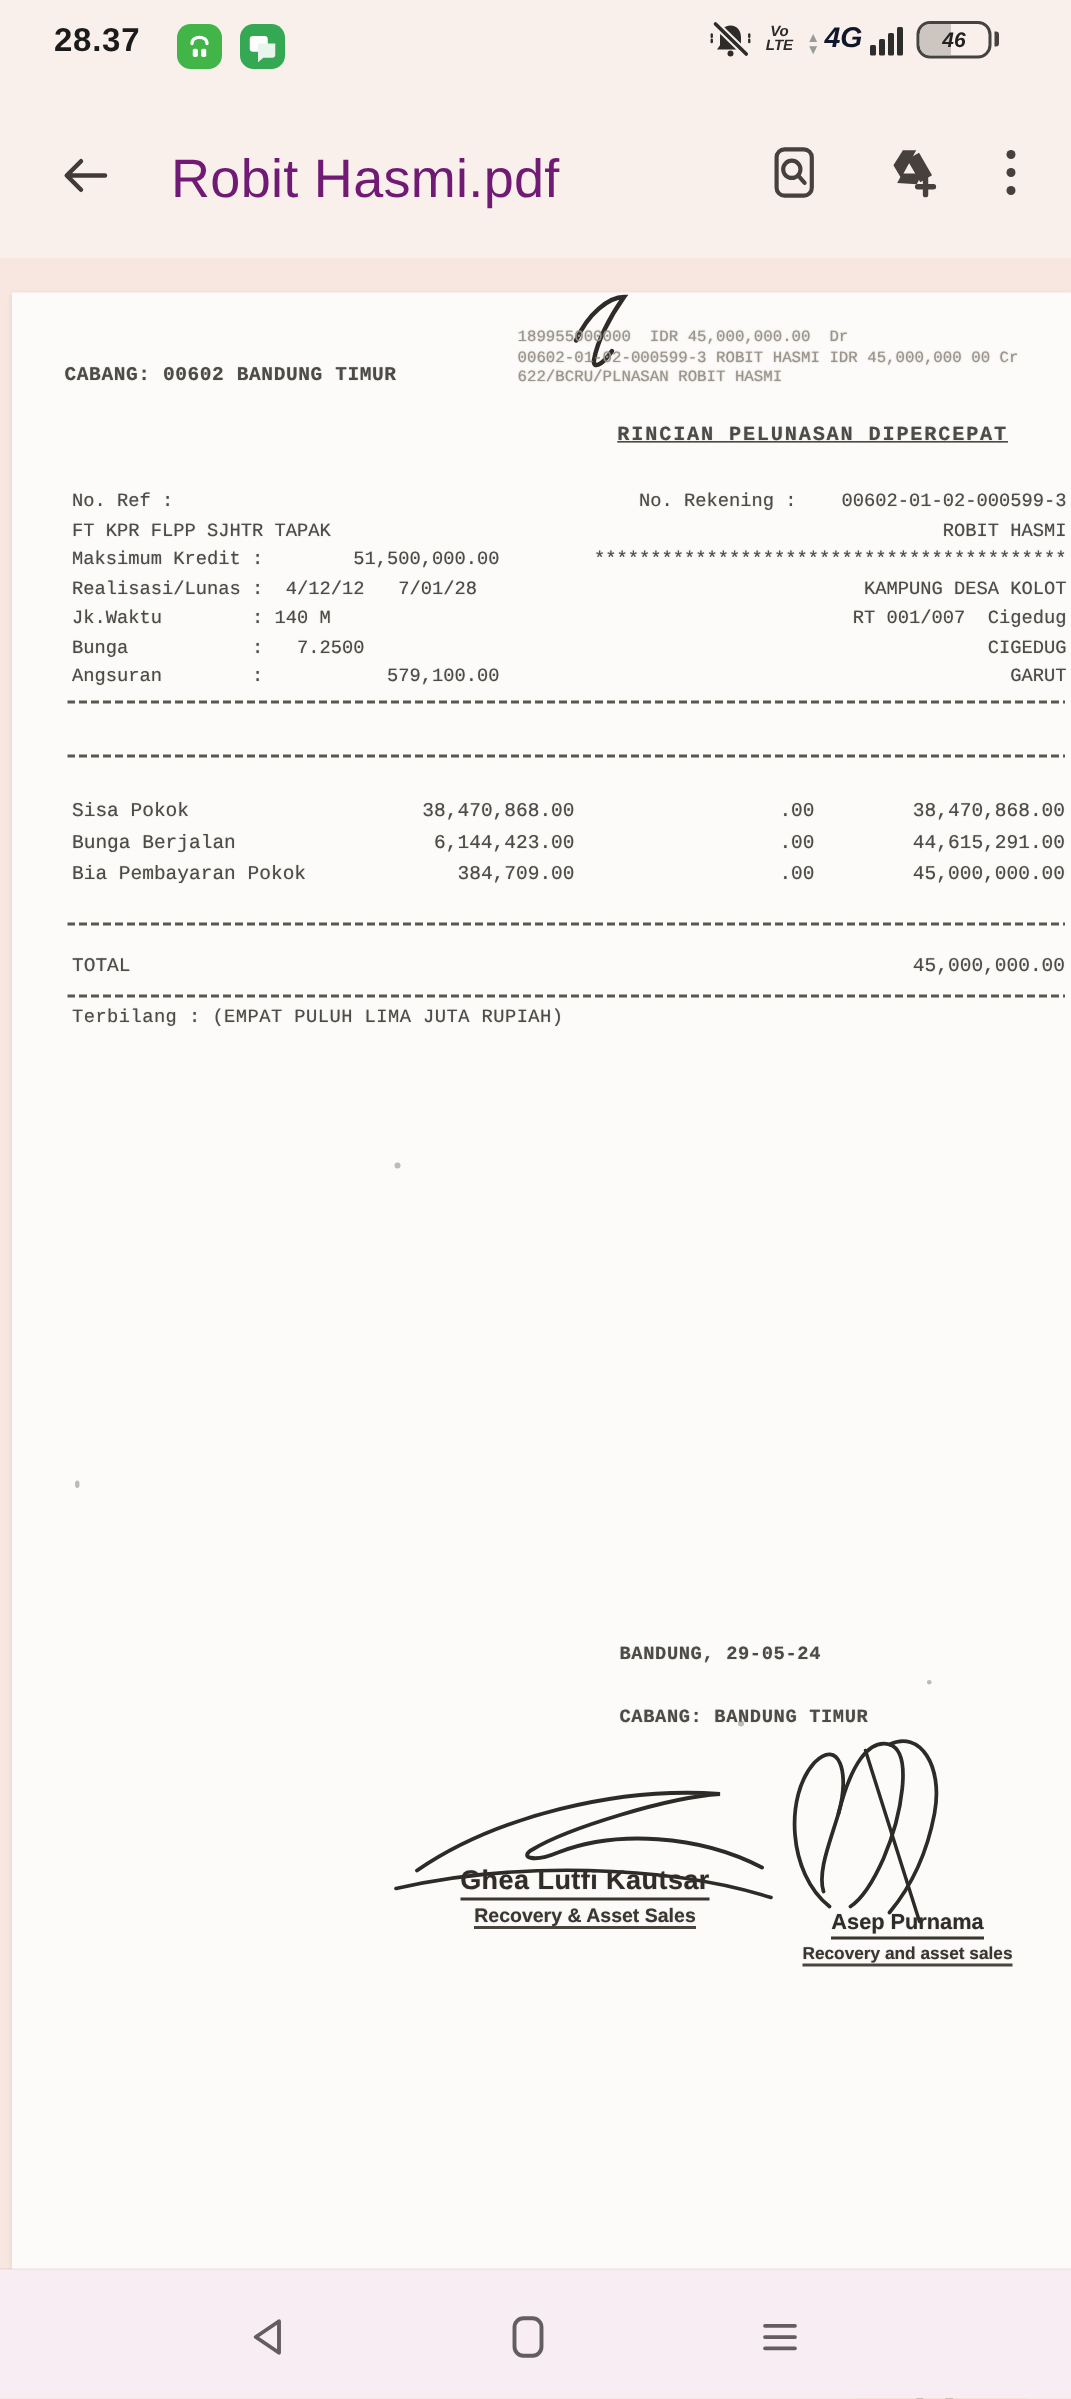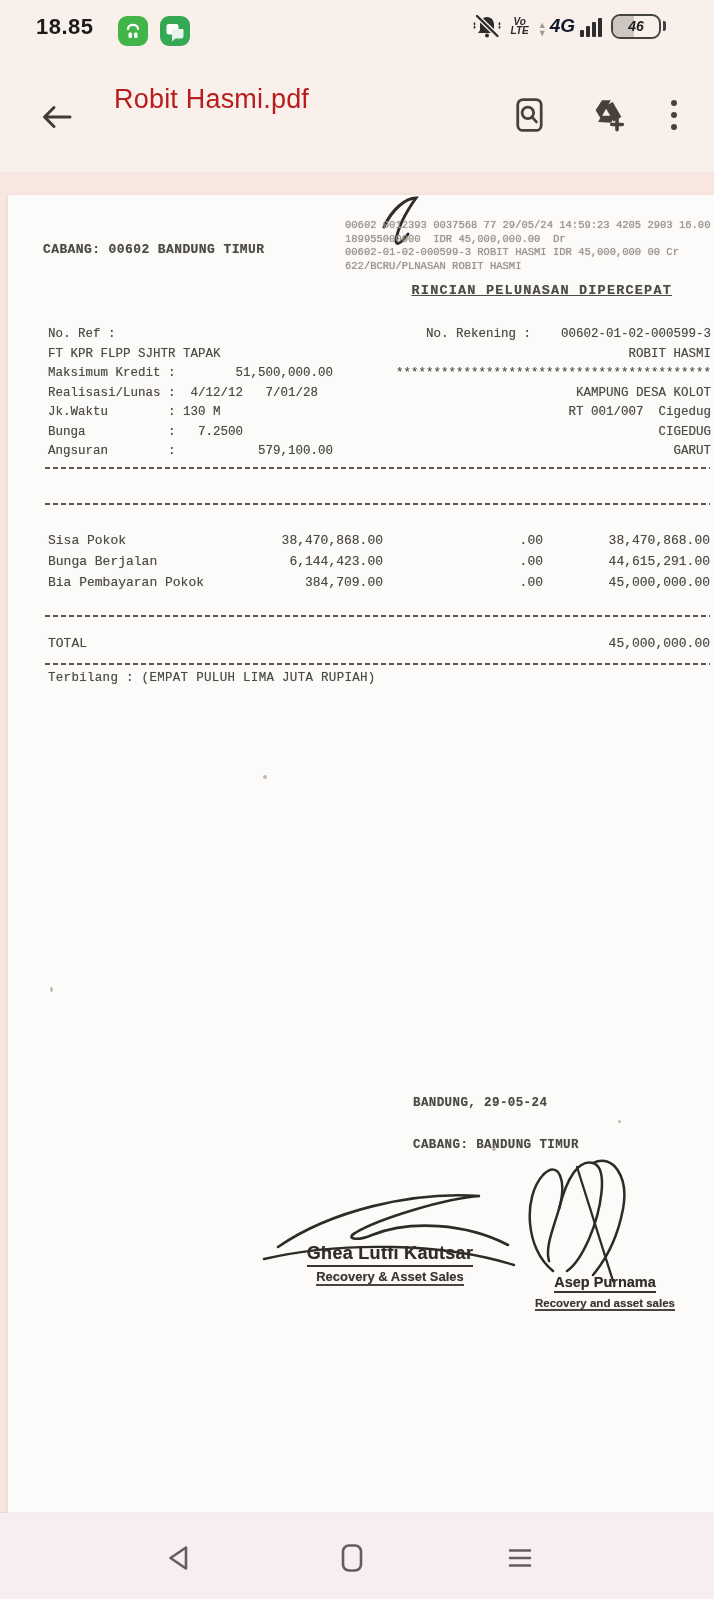--- a/index.html
+++ b/index.html
@@ -19,21 +19,21 @@
   .bars{display:flex;align-items:flex-end;gap:2px;height:20px;}
   .bars i{display:block;width:4px;background:#2d2d2d;border-radius:1px;}
   .battery{position:relative;width:50px;height:25px;border:2.5px solid #454341;border-radius:9px;display:flex;align-items:center;justify-content:center;background:#faf0eb;overflow:hidden;}
   .battery .fill{position:absolute;left:0;top:0;bottom:0;width:46%;background:#bdb7b2;opacity:.75;}
   .battery .pct{position:relative;font-size:14px;font-weight:700;color:#222;}
   .battery-nub{width:3px;height:10px;background:#454341;border-radius:0 2px 2px 0;margin-left:-7px;}
 
   
   .app-bar{position:absolute;top:62px;left:0;width:714px;height:110px;background:#faf0eb;display:flex;align-items:center;}
   .ab-back{position:absolute;left:38px;top:36px;width:38px;height:38px;display:flex;align-items:center;justify-content:center;}
-  .ab-title{position:absolute;left:114px;top:22px;font-size:27px;color:#b91c1c;letter-spacing:.2px;white-space:nowrap;}
+  .ab-title{position:absolute;left:114px;top:36px;font-size:36px;color:#701a75;letter-spacing:.2px;white-space:nowrap;}
   .ab-actions{position:absolute;right:34px;top:34px;display:flex;align-items:center;gap:42px;}
 
   
   .content{position:absolute;top:172px;left:0;width:714px;height:1341px;background:#f8e7e0;}
   .paper{position:absolute;left:8px;top:23px;width:706px;height:1318px;background:#fcfbf9;box-shadow:0 1px 4px rgba(60,40,30,.10);}
   .doc{font-family:"Liberation Mono","DejaVu Sans Mono",monospace;color:#4d4b47;text-shadow:0 0 .7px rgba(86,83,78,.55);}
   .mono-line{white-space:pre;}
 
   .gamma{position:absolute;left:368px;top:-4px;}
   .stamp{position:absolute;left:337px;top:24px;width:369px;font-size:10.5px;line-height:13.5px;color:#9a948b;text-shadow:0 0 1px rgba(150,144,136,.8);overflow:hidden;}
@@ -76,21 +76,21 @@
   
   .nav-bar{position:absolute;top:1513px;left:0;width:714px;height:86px;background:#f8edf2;box-shadow:0 -1px 0 rgba(0,0,0,.05);}
   .nav-ic{position:absolute;top:28px;width:44px;height:34px;display:flex;align-items:center;justify-content:center;}
 </style>
 </head>
 <body>
 
 <div class="screen">
 
   <div class="status-bar">
-    <div class="sb-time">18.85</div>
+    <div class="sb-time">28.37</div>
     <div class="sb-app1">
       <svg width="30" height="30" viewBox="0 0 30 30">
         <path d="M10 13 C10 7.5 20 7.5 20 13" fill="none" stroke="#fff" stroke-width="2.2" stroke-linecap="round"></path>
         <rect x="10.5" y="16.5" width="3.4" height="5.5" rx="1.2" fill="#fff"></rect>
         <rect x="16.1" y="16.5" width="3.4" height="5.5" rx="1.2" fill="#fff"></rect>
       </svg>
     </div>
     <div class="sb-app2">
       <svg width="30" height="30" viewBox="0 0 30 30">
         <rect x="6.5" y="8" width="12" height="10.5" rx="2.2" fill="#fff"></rect>
@@ -161,35 +161,34 @@
   </div>
 
   <div class="content">
     <div class="paper doc">
 
       <svg class="gamma" width="50" height="58" viewBox="0 0 50 58">
         <path d="M8 36 C16 18 30 7 40 7 C30 21 22 37 20 49 C19.2 55 25 53 32 43" fill="none" stroke="#2e2b28" stroke-width="3" stroke-linecap="round"></path>
       </svg>
 
       <div class="stamp">
-        <div class="mono-line">00602 0012393 0037568 77 29/05/24 14:59:23 4205 2903 16.00</div>
         <div class="mono-line">189955000000  IDR 45,000,000.00  Dr</div>
         <div class="mono-line">00602-01-02-000599-3 ROBIT HASMI IDR 45,000,000 00 Cr</div>
         <div class="mono-line">622/BCRU/PLNASAN ROBIT HASMI</div>
       </div>
 
       <div class="branch-line mono-line">CABANG: 00602 BANDUNG TIMUR</div>
       <div class="doc-title">RINCIAN PELUNASAN DIPERCEPAT</div>
 
       <div class="fields fields-left">
         <div class="mono-line">No. Ref :</div>
         <div class="mono-line">FT KPR FLPP SJHTR TAPAK</div>
         <div class="mono-line">Maksimum Kredit :        51,500,000.00</div>
         <div class="mono-line">Realisasi/Lunas :  4/12/12   7/01/28</div>
-        <div class="mono-line">Jk.Waktu        : 130 M</div>
+        <div class="mono-line">Jk.Waktu        : 140 M</div>
         <div class="mono-line">Bunga           :   7.2500</div>
         <div class="mono-line">Angsuran        :           579,100.00</div>
       </div>
 
       <div class="fields fields-right">
         <div class="mono-line">No. Rekening :    00602-01-02-000599-3</div>
         <div class="mono-line">ROBIT HASMI</div>
         <div class="mono-line">******************************************</div>
         <div class="mono-line">KAMPUNG DESA KOLOT</div>
         <div class="mono-line">RT 001/007  Cigedug</div>

